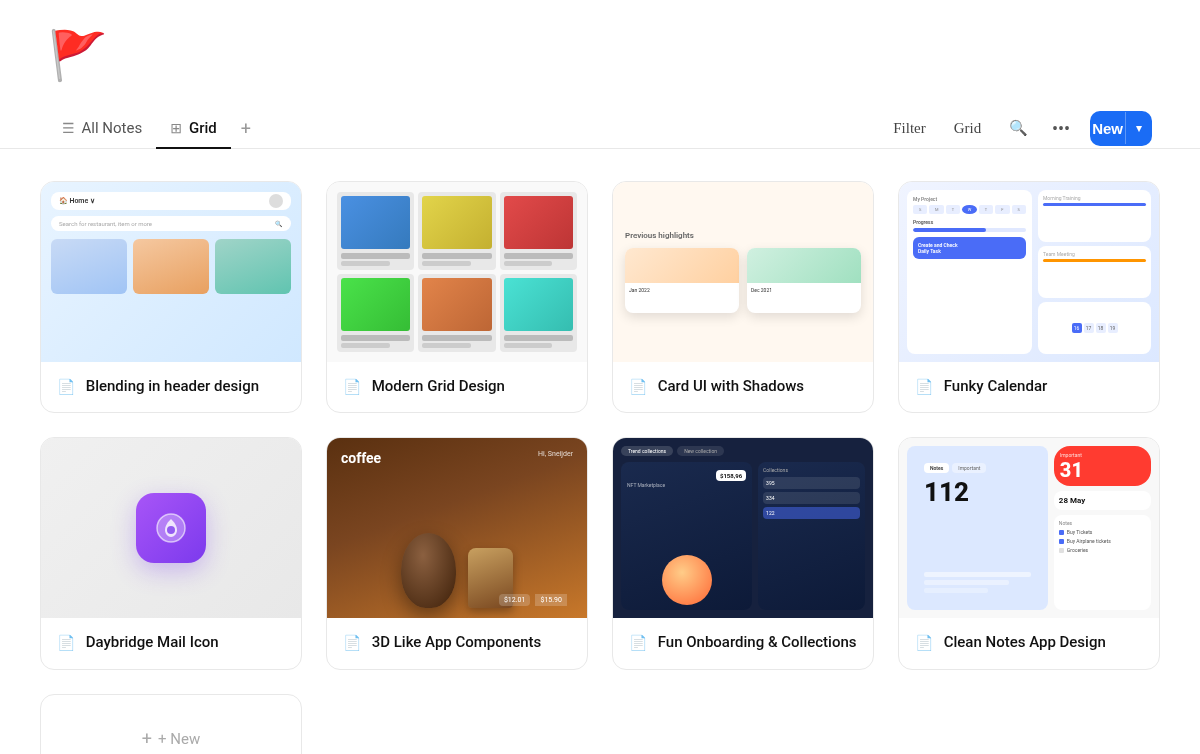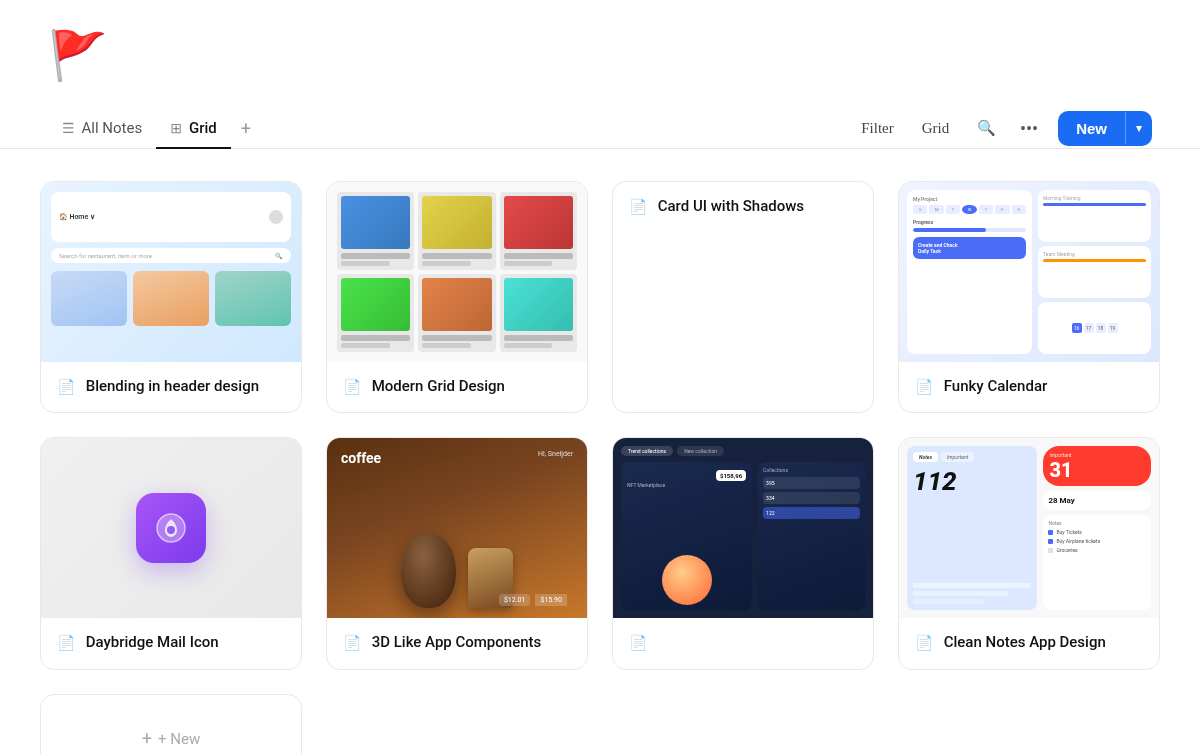--- a/index.html
+++ b/index.html
@@ -103,21 +103,21 @@
 
     .new-btn-group {
       display: flex;
       align-items: center;
       background: #1a6cf5;
       border-radius: 10px;
       overflow: hidden;
       margin-left: 8px;
     }
     .new-btn-main {
-      padding: 9px 18px;
+      padding: 9px 2px;
       color: #fff;
       font-size: 15px;
       font-weight: 600;
       cursor: pointer;
       border: none;
       background: none;
     }
     .new-btn-arrow {
       padding: 9px 10px;
       color: #fff;
@@ -198,21 +198,21 @@
     .thumb-1 {
       background: linear-gradient(135deg, #e8f4ff 0%, #d0e8ff 100%);
       width: 100%;
       height: 100%;
       position: relative;
       padding: 10px;
     }
     .t1-nav {
       background: #fff;
       border-radius: 8px;
-      padding: 18px 8px;
+      padding: 2px 8px;
       display: flex;
       align-items: center;
       justify-content: space-between;
       margin-bottom: 6px;
     }
     .t1-nav-left { font-size: 7px; color: #333; font-weight: 600; }
     .t1-nav-right { width: 14px; height: 14px; background: #ddd; border-radius: 50%; }
     .t1-search {
       background: #fff;
       border-radius: 20px;
@@ -419,20 +419,35 @@
           </div>
       </div>
     </div>
     <div class="card-info">
       <span class="card-doc-icon">📄</span>
       <span class="card-title">Modern Grid Design</span>
     </div>
   </div>
 
   <div class="card">
+    <div class="card-thumb">
+      <div class="thumb-3" style="width:100%;height:100%;background:#fff8f0;display:flex;flex-direction:column;align-items:center;justify-content:center;padding:12px;gap:8px;">
+        <div style="font-size:8px;color:#666;font-weight:600;align-self:flex-start;">Previous highlights</div>
+        <div style="display:flex;gap:8px;width:100%;">
+          <div style="flex:1;background:#fff;border-radius:8px;box-shadow:0 4px 12px rgba(0,0,0,0.12);height:65px;overflow:hidden;position:relative;">
+            <div style="height:35px;background:linear-gradient(135deg,#ffe8d0,#ffd0a0);"></div>
+            <div style="padding:4px;font-size:5px;color:#333;">Jan 2022</div>
+          </div>
+          <div style="flex:1;background:#fff;border-radius:8px;box-shadow:0 4px 12px rgba(0,0,0,0.12);height:65px;overflow:hidden;position:relative;">
+            <div style="height:35px;background:linear-gradient(135deg,#d0f0e0,#a0e0c0);"></div>
+            <div style="padding:4px;font-size:5px;color:#333;">Dec 2021</div>
+          </div>
+        </div>
+      </div>
+    </div>
     <div class="card-info">
       <span class="card-doc-icon">📄</span>
       <span class="card-title">Card UI with Shadows</span>
     </div>
   </div>
 
   <div class="card">
     <div class="card-thumb">
       <div style="width:100%;height:100%;background:linear-gradient(135deg,#f0f4ff,#dce8ff);padding:8px;display:flex;gap:6px;">
         <div style="flex:1;background:#fff;border-radius:8px;padding:6px;">
@@ -538,28 +553,29 @@
               <div style="background:rgba(255,255,255,0.1);border-radius:4px;padding:3px;font-size:5px;color:#fff;">395</div>
               <div style="background:rgba(255,255,255,0.1);border-radius:4px;padding:3px;font-size:5px;color:#fff;">334</div>
               <div style="background:rgba(74,108,247,0.5);border-radius:4px;padding:3px;font-size:5px;color:#fff;">122</div>
             </div>
           </div>
         </div>
       </div>
     </div>
     <div class="card-info">
       <span class="card-doc-icon">📄</span>
+      <span class="card-title">Fun Onboarding &amp; Collections</span>
     </div>
   </div>
 
   <div class="card">
     <div class="card-thumb">
       <div style="width:100%;height:100%;background:#f8f8f8;padding:8px;display:flex;gap:6px;">
 
-        <div style="flex:1.1;background:#dce8ff;border-radius:8px;padding:6px;display:flex;flex-direction:column;font-style:italic;">
+        <div style="flex:1.1;background:#dce8ff;border-radius:8px;padding:17px;display:flex;flex-direction:column;">
           <div style="display:flex;gap:3px;margin-bottom:6px;">
             <div style="padding:2px 6px;background:#fff;border-radius:4px;font-size:5px;color:#333;font-weight:600;">Notes</div>
             <div style="padding:2px 6px;background:rgba(255,255,255,0.4);border-radius:4px;font-size:5px;color:#666;">Important</div>
           </div>
           <div style="font-size:26px;font-weight:800;color:#111;line-height:1;">112</div>
           <div style="margin-top:auto;">
             <div style="display:flex;flex-direction:column;gap:3px;">
               <div style="height:5px;background:rgba(255,255,255,0.5);border-radius:2px;"></div>
               <div style="height:5px;background:rgba(255,255,255,0.4);border-radius:2px;width:80%;"></div>
               <div style="height:5px;background:rgba(255,255,255,0.3);border-radius:2px;width:60%;"></div>

